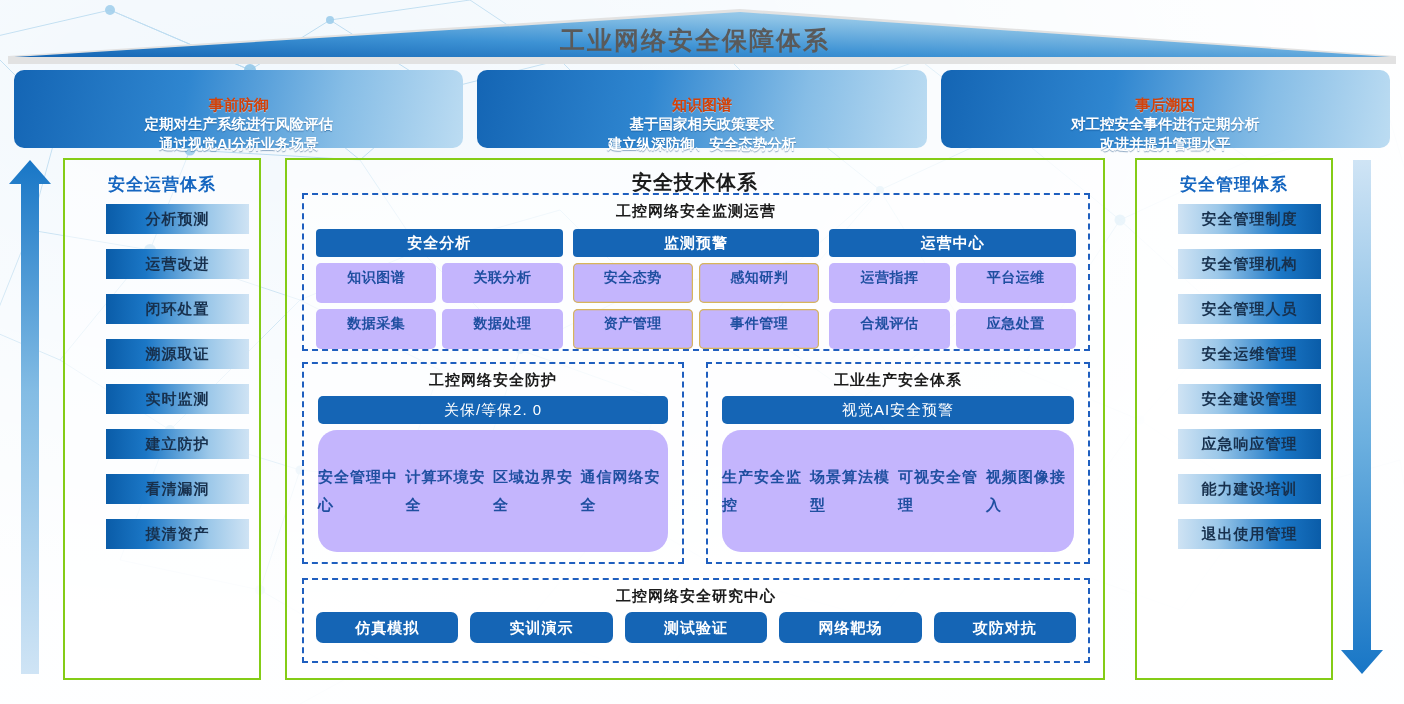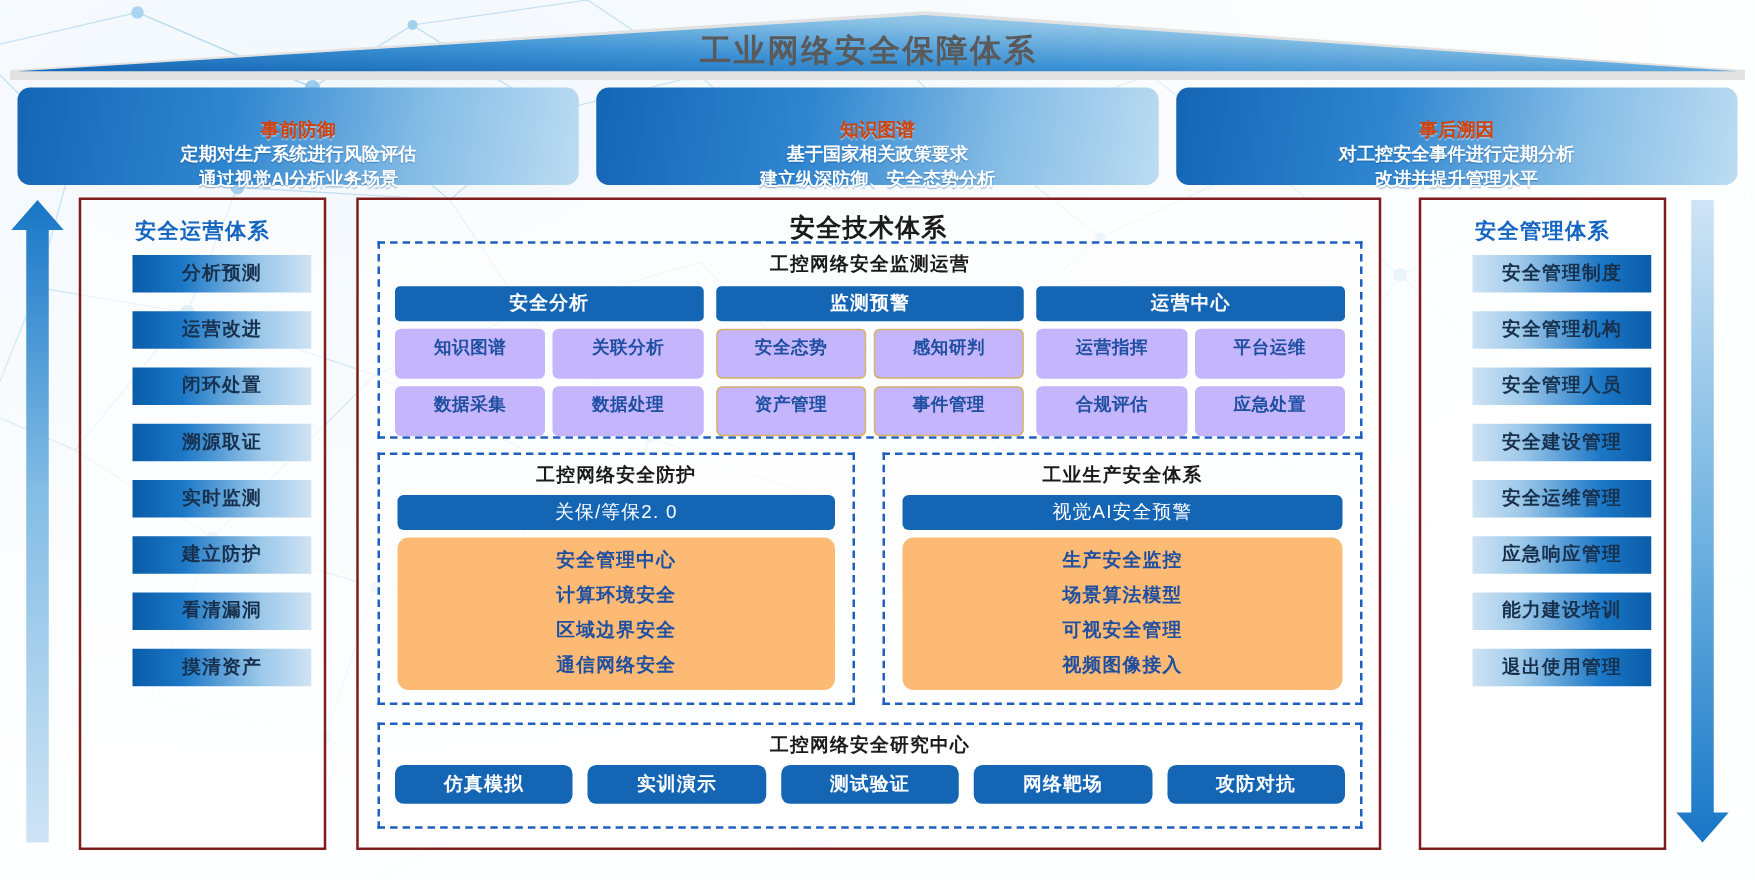--- a/index.html
+++ b/index.html
@@ -49,21 +49,21 @@
   }
 
   
   .side-arrow { position: absolute; z-index: 3; }
   #arrow-left  { left: 8px;   top: 158px; }
   #arrow-right { left: 1340px; top: 158px; }
 
   
   .panel-box {
     position: absolute; z-index: 3;
-    border: 2px solid #7f1d1d; background: rgba(255,255,255,0.55);
+    border: 2px solid #84cc16; background: rgba(255,255,255,0.55);
   }
   #ops-panel  { left: 63px;  top: 158px; width: 198px; height: 522px; }
   #tech-panel { left: 285px; top: 158px; width: 820px; height: 522px; }
   #mgmt-panel { left: 1135px; top: 158px; width: 198px; height: 522px; }
 
   .side-head {
     text-align: center; font-size: 17px; font-weight: bold;
     color: #1566c0; padding-top: 13px; letter-spacing: 1px;
   }
   .side-list { padding: 8px 10px 0 10px; margin-left: 31px; }
@@ -115,22 +115,22 @@
 
   
   .blue-bar {
     position: absolute; left: 14px; right: 14px; top: 32px; height: 28px;
     line-height: 28px; text-align: center; border-radius: 5px;
     background: #1565b5; color: #ffffff; font-size: 15px; font-weight: normal;
     letter-spacing: 1px;
   }
   .soft-block {
     position: absolute; left: 14px; right: 14px; top: 66px; bottom: 10px;
-    background: #fdba74; border-radius: 9px;
-    display: flex; flex-direction: column; align-items: center; justify-content: center;
+    background: #c4b5fd; border-radius: 19px;
+    display: flex; flex-direction: row; align-items: center; justify-content: center;
   }
   .soft-line {
     font-size: 15px; font-weight: bold; color: #1f4fa0;
     line-height: 28px; letter-spacing: 1px;
   }
 
   
   #research-row {
     position: absolute; left: 12px; right: 12px; top: 32px;
     display: flex; gap: 12px;
@@ -344,21 +344,21 @@
       </div>
     </div>
   </div>
 
   <div id="mgmt-panel" class="panel-box">
     <div class="side-head">安全管理体系</div>
     <div class="side-list">
       <div class="side-item mgmt">安全管理制度</div>
       <div class="side-item mgmt">安全管理机构</div>
       <div class="side-item mgmt">安全管理人员</div>
+      <div class="side-item mgmt">安全运维管理</div>
       <div class="side-item mgmt">安全建设管理</div>
-      <div class="side-item mgmt">安全运维管理</div>
       <div class="side-item mgmt">应急响应管理</div>
       <div class="side-item mgmt">能力建设培训</div>
       <div class="side-item mgmt">退出使用管理</div>
     </div>
   </div>
 
 </div>
 
 </body></html>

